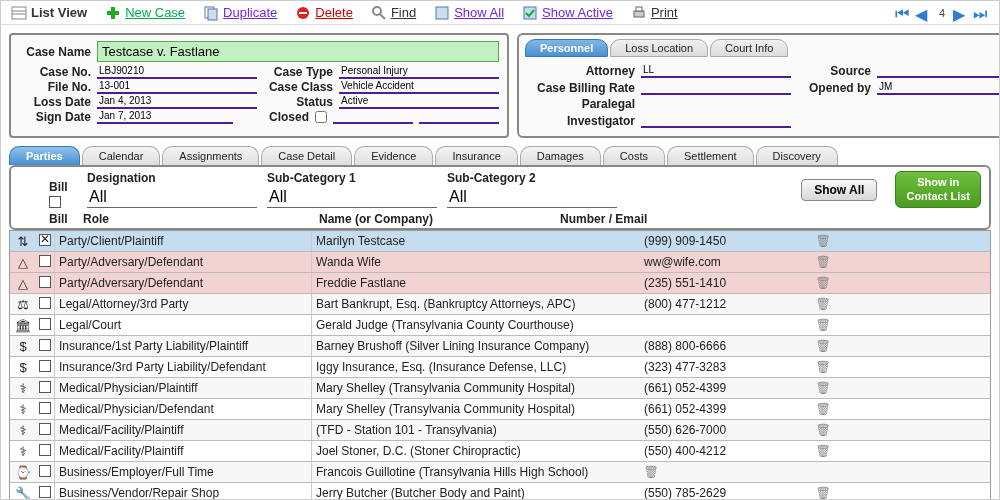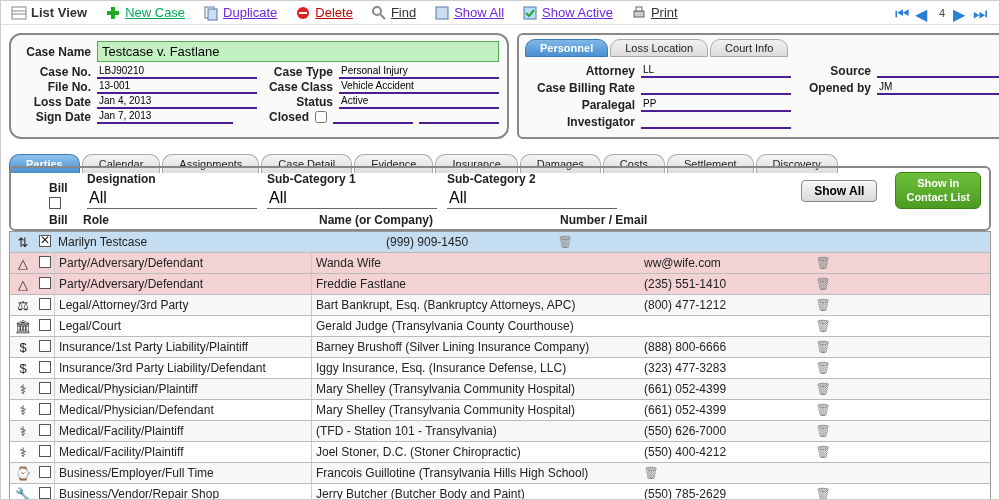--- a/index.html
+++ b/index.html
@@ -12,21 +12,21 @@
   .tb-item .lbl { text-decoration: underline; color: #0a5; text-align: center; }
   .tb-item.del .lbl { color: #c00; }
   .tb-item.neutral .lbl { color: #6d28d9; }
   .tb-icon { width: 16px; height: 16px; display: inline-block; }
   .nav-arrows { margin-left: auto; display:flex; align-items:center; gap:4px; }
   .nav-arrows .arrow { width:16px; height:16px; color:#2a7fd4; font-size:16px; cursor:pointer; }
   .nav-count { font-size:11px; color:#444; padding:0 4px; }
 
   
   .case-area { display: flex; gap: 8px; padding: 8px; }
-  .case-left { flex: 1; border: 2px solid #888; border-radius: 12px; padding: 6px 8px; background: #fafafa; }
+  .case-left { flex: 1; border: 2px solid #888; border-radius: 4px; padding: 6px 8px; background: #fafafa; }
   .case-right { flex: 1; border: 2px solid #888; border-radius: 6px; padding: 4px 6px 6px 6px; background: #fafafa; position:relative; }
 
   .form-row { display: flex; align-items: center; margin-bottom: 2px; gap: 6px; }
   .form-label { width: 72px; text-align: right; font-weight: bold; font-size: 12px; }
   .form-input { border: none; border-bottom: 2px solid #4c1d95; background: transparent; font-size: 10px; padding: 1px 2px; min-width: 80px; }
   .case-name-input { flex: 1; background: #c3f0c0; border: 1px solid #5a5; padding: 2px 4px; font-size: 13px; }
   .wide { flex: 1; }
   .col2 { display:flex; gap:4px; }
   .col2 > .pair { display:flex; align-items:center; gap:6px; }
   .pair .form-label.w2 { width: 72px; }
@@ -36,21 +36,21 @@
   .subtabs { display:flex; gap:2px; margin-bottom:6px; }
   .subtab { background: linear-gradient(#f0f0f0,#dcdcdc); border:1px solid #aaa; border-radius:10px 10px 0 0; padding:2px 14px; font-size:11px; cursor:pointer; }
   .subtab.active { background: linear-gradient(#7fb8e6,#4a90d0); color:#fff; font-weight:bold; border-color:#3a7ab8; }
   .right-grid .form-row .form-label { width: 110px; }
   .right-grid .form-input { min-width:150px; }
   .rg-col2 { display:flex; gap:10px; }
   .rg-col2 .form-label.s { width:70px; }
 
   
   .main-tabs { display:flex; gap:2px; padding: 0 8px; align-items: flex-end; }
-  .main-tab { background: linear-gradient(#f4f4f4,#dedede); border:1px solid #aaa; border-bottom:none; border-radius:10px 10px 0 0; padding:3px 16px; font-size:11px; cursor:pointer; position:relative; top:7px; }
+  .main-tab { background: linear-gradient(#f4f4f4,#dedede); border:1px solid #aaa; border-bottom:none; border-radius:10px 10px 0 0; padding:3px 16px; font-size:11px; cursor:pointer; position:relative; top:0; }
   .main-tab.active { background: linear-gradient(#8fc2ec,#4a90d0); color:#fff; font-weight:bold; border-color:#3a7ab8; }
 
   
   .filter-bar { border:2px solid #888; border-radius:6px; margin: 0 8px; padding: 4px 8px 2px 38px; position:relative; }
   .filter-row1 { display:flex; gap:10px; align-items:flex-end; }
   .filter-group { display:flex; flex-direction:column; }
   .filter-group .flabel { font-weight:bold; font-size:12px; margin-bottom:2px; }
   .filter-group .fval { border:none; border-bottom:1px solid #666; font-size:16px; width:170px; padding:1px 2px; background:transparent; }
   .filter-group.bill { width:28px; }
   .show-all-btn { background: linear-gradient(#f8f8f8,#d8d8d8); border:1px solid #888; border-radius:4px; padding:3px 12px; font-weight:bold; font-size:12px; cursor:pointer; margin-left:auto; align-self:center; }
@@ -225,21 +225,20 @@
             <div class="form-label">Case Billing Rate</div>
             <input class="form-input" value="" style="">
           </div>
           <div class="form-row" style="flex:1">
             <div class="form-label s">Opened by</div>
             <input class="form-input" style="min-width: 80px;" value="JM">
           </div>
         </div>
         <div class="form-row">
           <div class="form-label">Paralegal</div>
-          <input class="form-input" value="PP" style="">
         </div>
         <div class="form-row">
           <div class="form-label">Investigator</div>
           <input class="form-input" value="" style="">
         </div>
       </div>
     </div>
   </div>
 
   <div class="main-tabs" id="main-tabs">
@@ -281,20 +280,21 @@
       <div class="c-role">Role</div>
       <div class="c-name">Name (or Company)</div>
       <div class="c-num">Number / Email</div>
     </div>
   </div>
 
   <div class="party-list" id="party-list">
       <div class="prow hl-blue">
         <div class="p-ico"><span class="gico">⇅</span></div>
         <div class="p-chk"><span class="chkbox checked"></span></div>
+        <div class="p-role">Party/Client/Plaintiff</div>
         <div class="p-name">Marilyn Testcase</div>
         <div class="p-num">(999) 909-1450</div>
         <div class="p-trash">🗑</div>
       </div>
       <div class="prow hl-pink">
         <div class="p-ico"><span class="gico">△</span></div>
         <div class="p-chk"><span class="chkbox"></span></div>
         <div class="p-role">Party/Adversary/Defendant</div>
         <div class="p-name">Wanda Wife</div>
         <div class="p-num">ww@wife.com</div>

